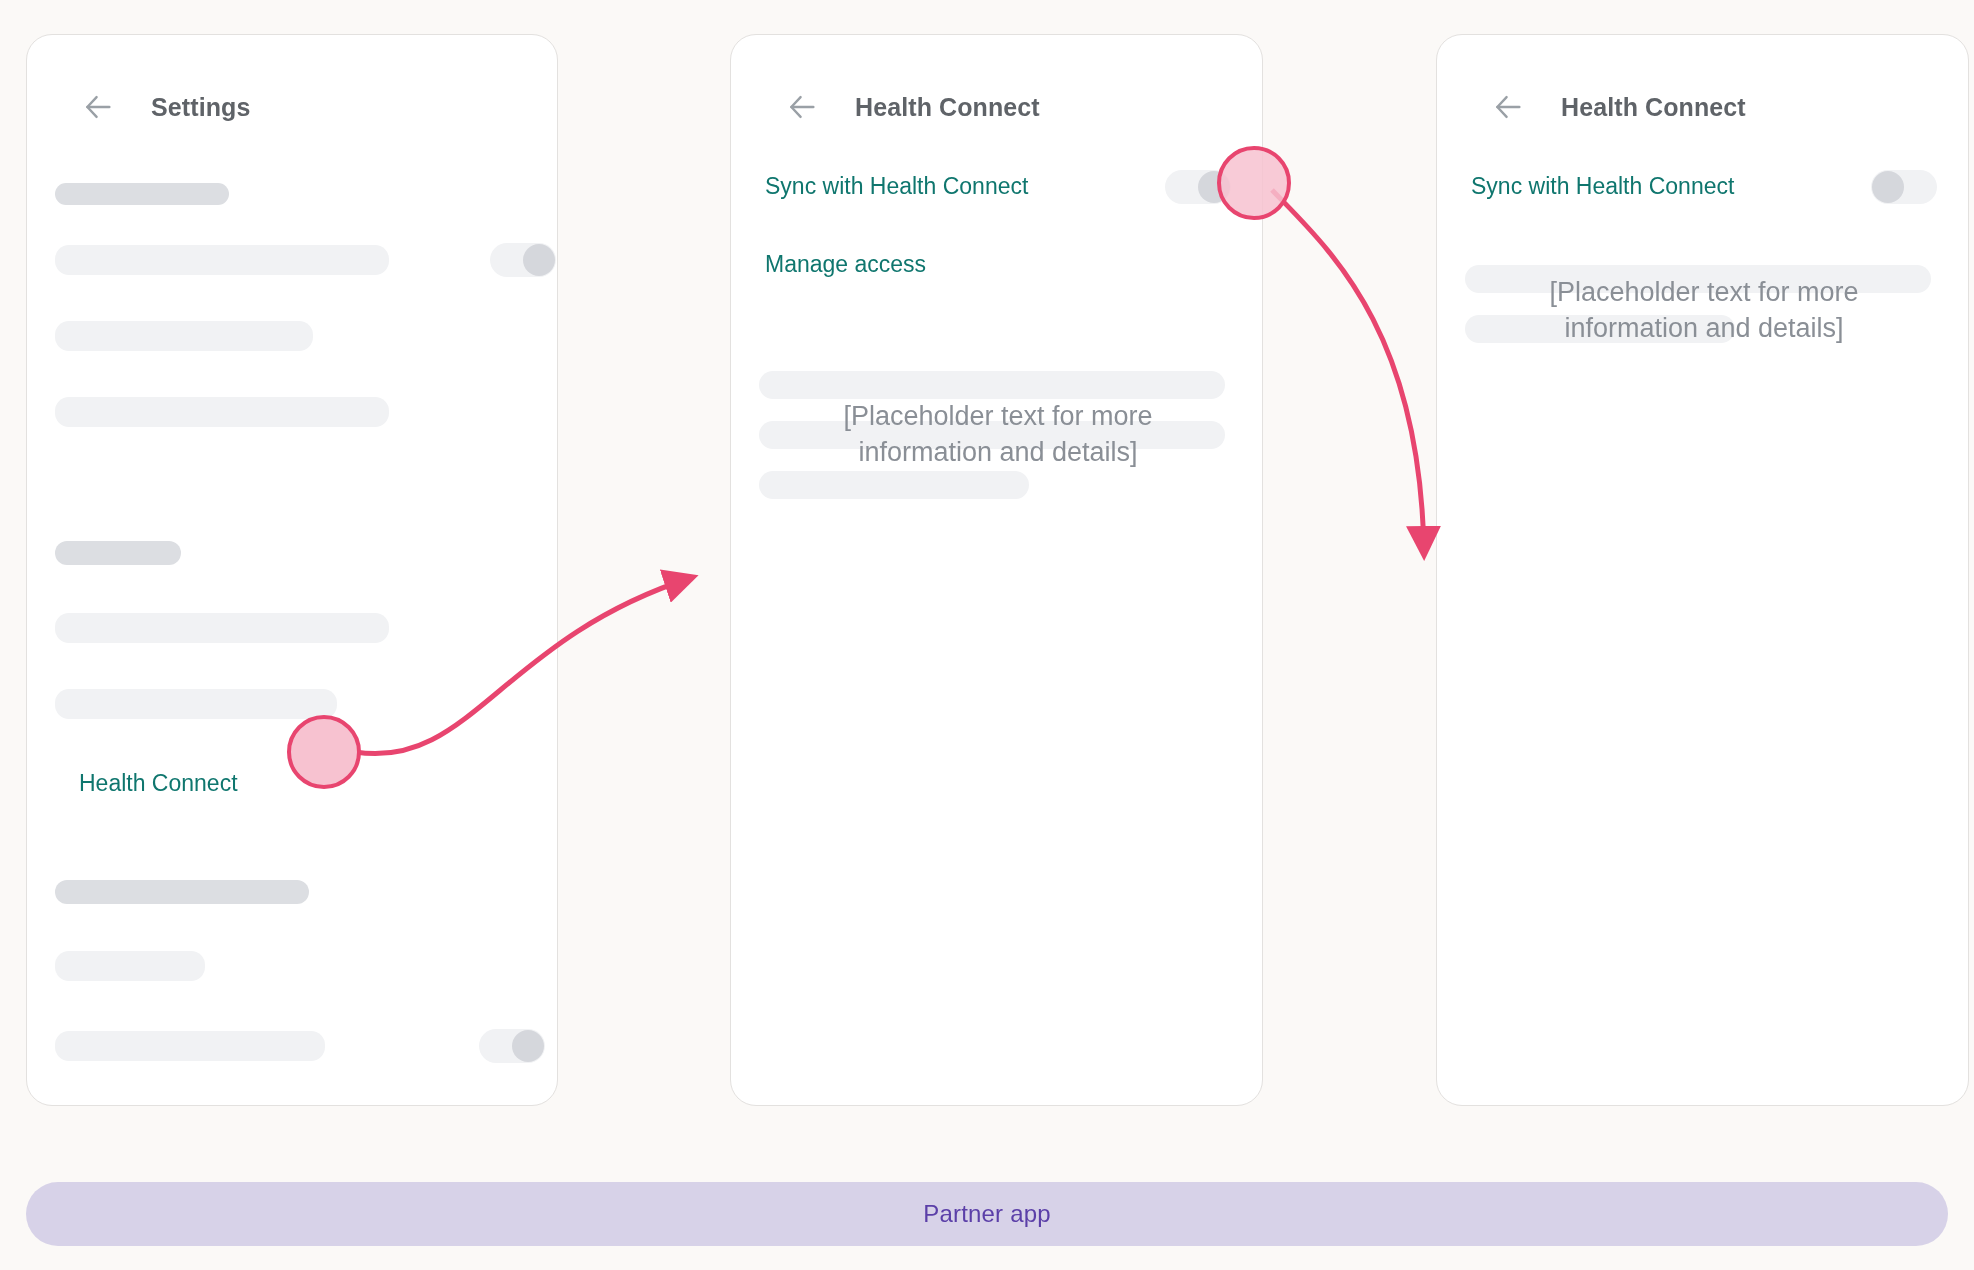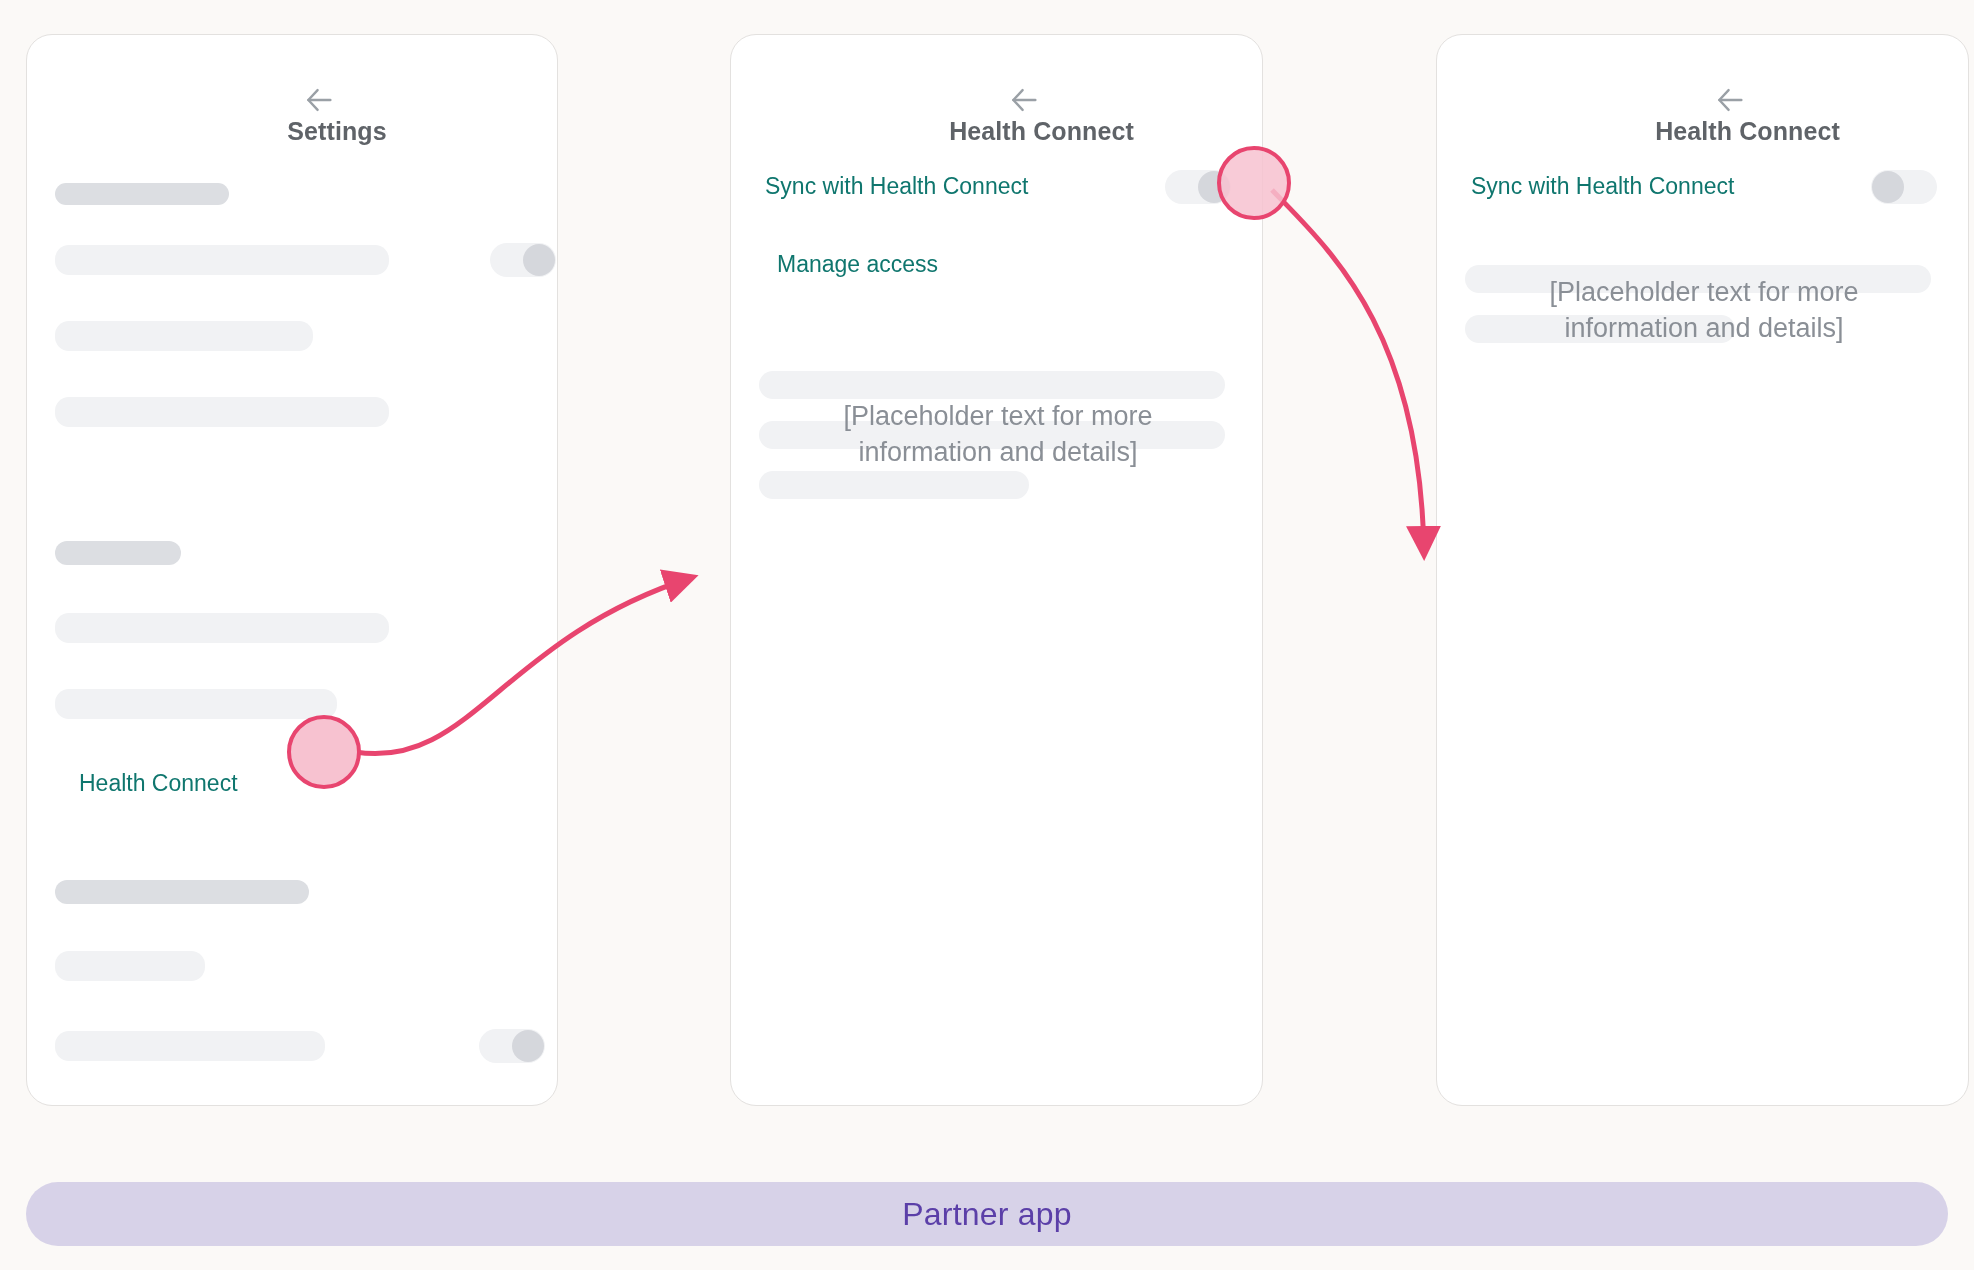--- a/index.html
+++ b/index.html
@@ -35,21 +35,20 @@
 
   
   .appbar {
     position: absolute;
     left: 0; right: 0;
     top: 48px;
     height: 48px;
     display: flex;
     align-items: center;
     padding-left: 54px;
-    flex-direction: column;
   }
   .back-icon {
     width: 34px;
     height: 34px;
     flex: 0 0 auto;
     display: block;
   }
   .appbar-title {
     margin-left: 36px;
     font-size: 25px;
@@ -118,21 +117,21 @@
     top: 1182px;
     width: 1922px;
     height: 64px;
     border-radius: 32px;
     background: #d7d2e8;
     display: flex;
     align-items: center;
     justify-content: center;
   }
   #partner-bar .label {
-    font-size: 32px;
+    font-size: 24px;
     color: #5b3fa8;
     letter-spacing: 0.2px;
   }
 </style>
 </head>
 <body>
 
 <div id="stage">
 
   <div class="panel" id="panel-settings">
@@ -185,21 +184,21 @@
         </svg>
       </span>
       <span class="appbar-title">Health Connect</span>
     </div>
 
     <div class="row-label" style="left:34px; top:138px;">Sync with Health Connect</div>
     <div class="toggle on" style="left:434px; top:135px;">
       <span class="knob"></span>
     </div>
 
-    <div class="row-label" style="left:34px; top:216px;margin-left:12px;">Manage access</div>
+    <div class="row-label" style="left:34px; top:216px;">Manage access</div>
 
     <div class="bar" style="left:28px; top:336px; width:466px; height:28px;"></div>
     <div class="bar" style="left:28px; top:386px; width:466px; height:28px;"></div>
     <div class="bar" style="left:28px; top:436px; width:270px; height:28px;"></div>
 
     <div class="placeholder-text" style="left:34px; top:364px; width:466px;">[Placeholder text for more
 information and details]</div>
   </div>
 
   <div class="panel" id="panel-hc-off">

